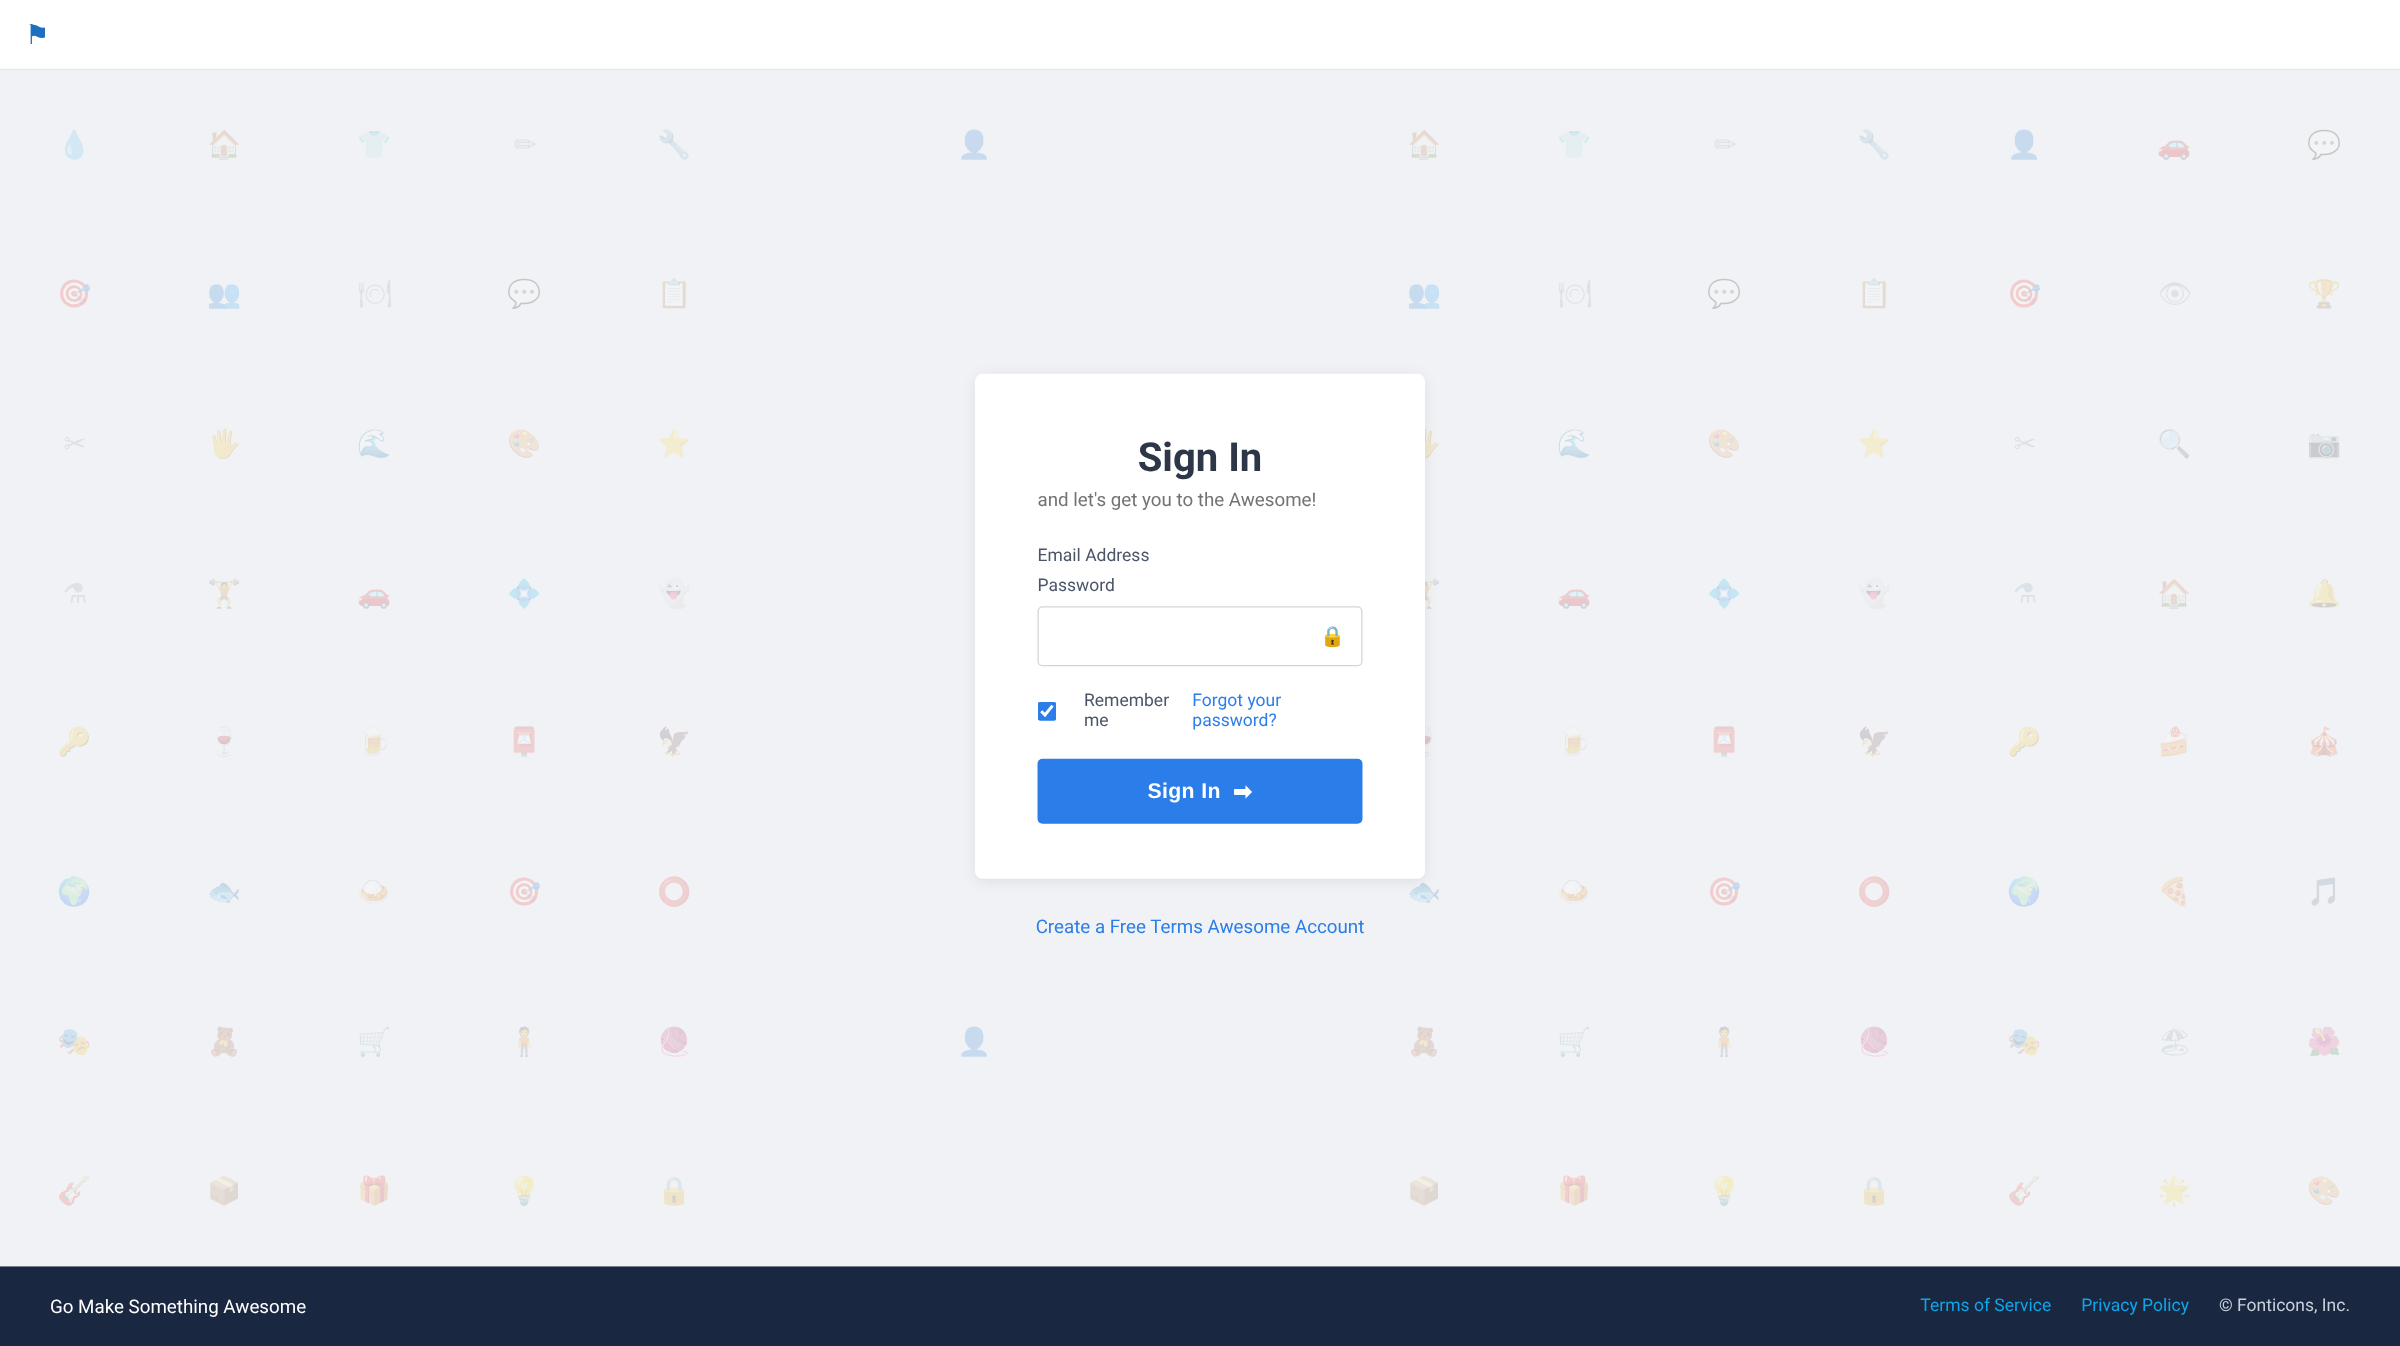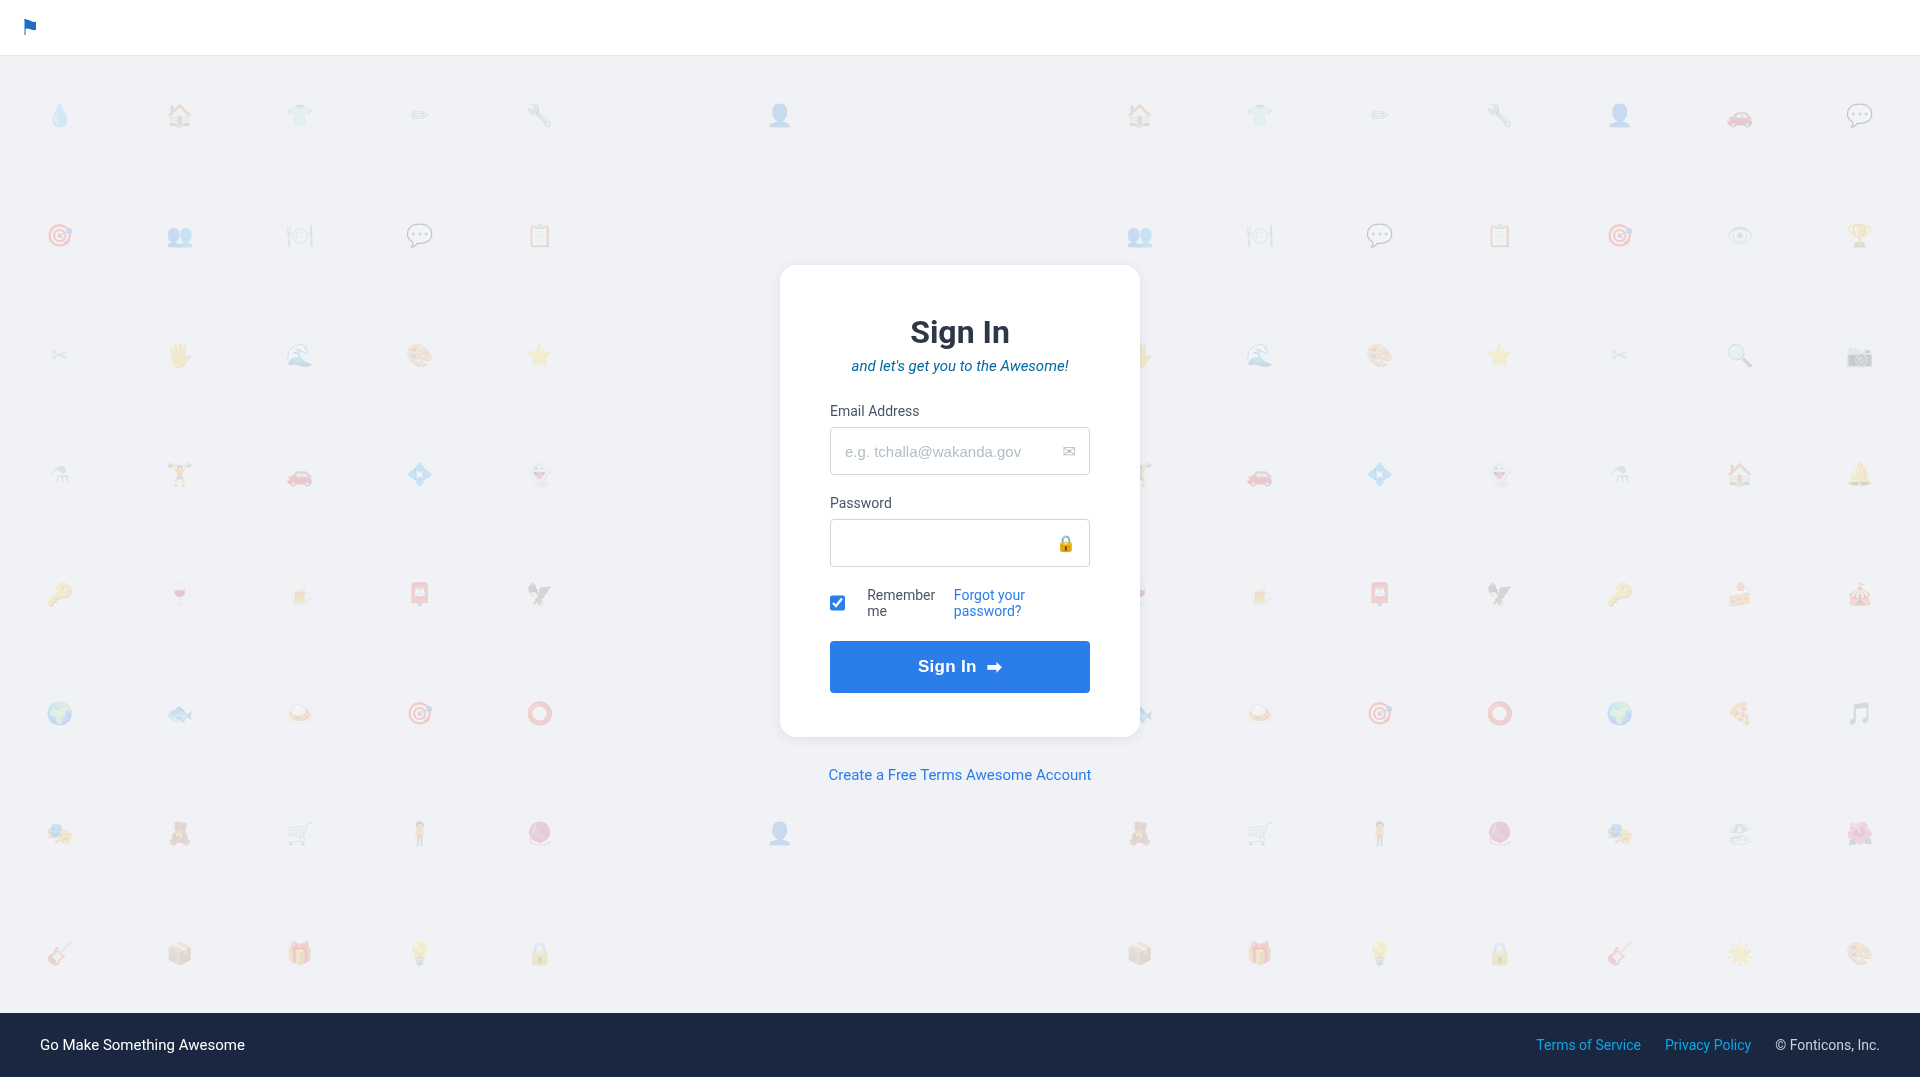--- a/index.html
+++ b/index.html
@@ -60,42 +60,41 @@
       display: flex;
       align-items: center;
       justify-content: center;
       color: #8a9bb0;
       font-size: 22px;
     }
 
     
     .signin-card {
       background: #fff;
-      border-radius: 16px;
+      border-radius: 6px;
       padding: 48px 50px 44px;
       width: 360px;
       box-shadow: 0 2px 12px rgba(0,0,0,0.08);
       position: relative;
       z-index: 10;
     }
 
     .signin-title {
       font-size: 32px;
       font-weight: 700;
       color: #2d3748;
       text-align: center;
       margin-bottom: 6px;
     }
 
     .signin-subtitle {
       font-size: 15px;
-      color: #0369a1;
-      text-align: center;
+      color: #737373;
+      text-align: left;
       margin-bottom: 28px;
-      font-style: italic;
     }
 
     .form-label {
       font-size: 14px;
       font-weight: 400;
       color: #4a5568;
       margin-bottom: 8px;
       display: block;
     }
 
@@ -374,24 +373,20 @@
     <div class="bg-icon">🎸</div>
     <div class="bg-icon">🌟</div>
     <div class="bg-icon">🎨</div>
   </div>
 
   <div class="signin-card">
     <h1 class="signin-title">Sign In</h1>
     <p class="signin-subtitle">and let's get you to the Awesome!</p>
 
     <label class="form-label">Email Address</label>
-    <div class="input-wrapper">
-      <input type="email" class="form-input" placeholder="e.g. tchalla@wakanda.gov" style="">
-      <span class="input-icon">✉</span>
-    </div>
 
     <label class="form-label">Password</label>
     <div class="input-wrapper">
       <input type="password" class="form-input" style="">
       <span class="input-icon">🔒</span>
     </div>
 
     <div class="remember-row">
       <div class="remember-left">
         <input type="checkbox" class="remember-checkbox" checked="" style="">

